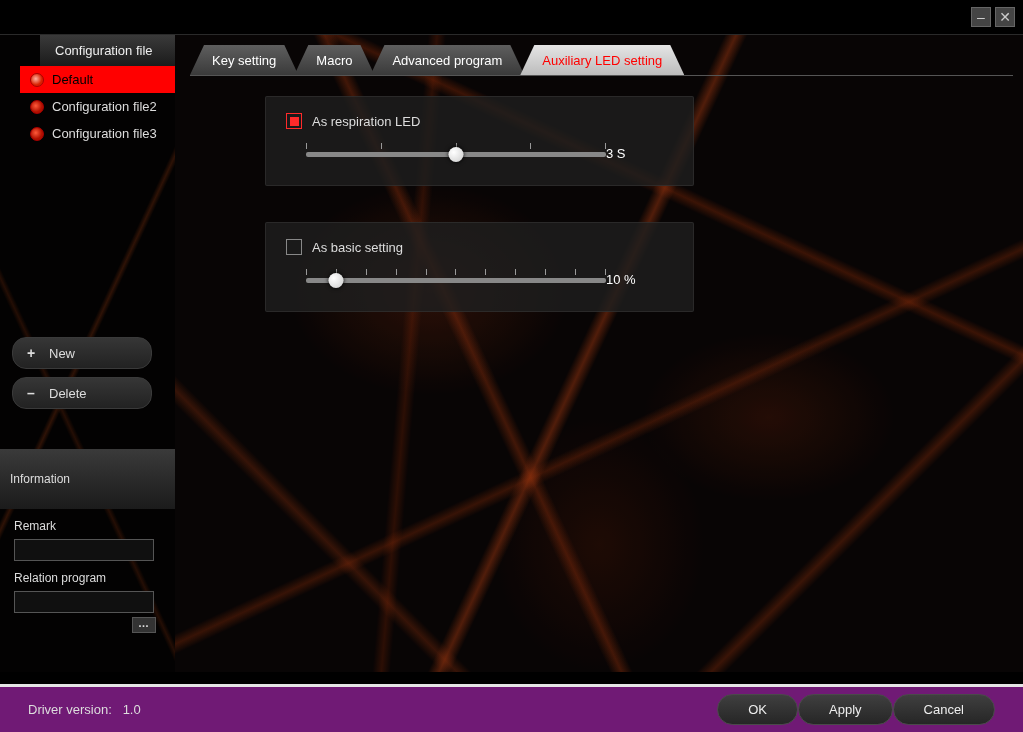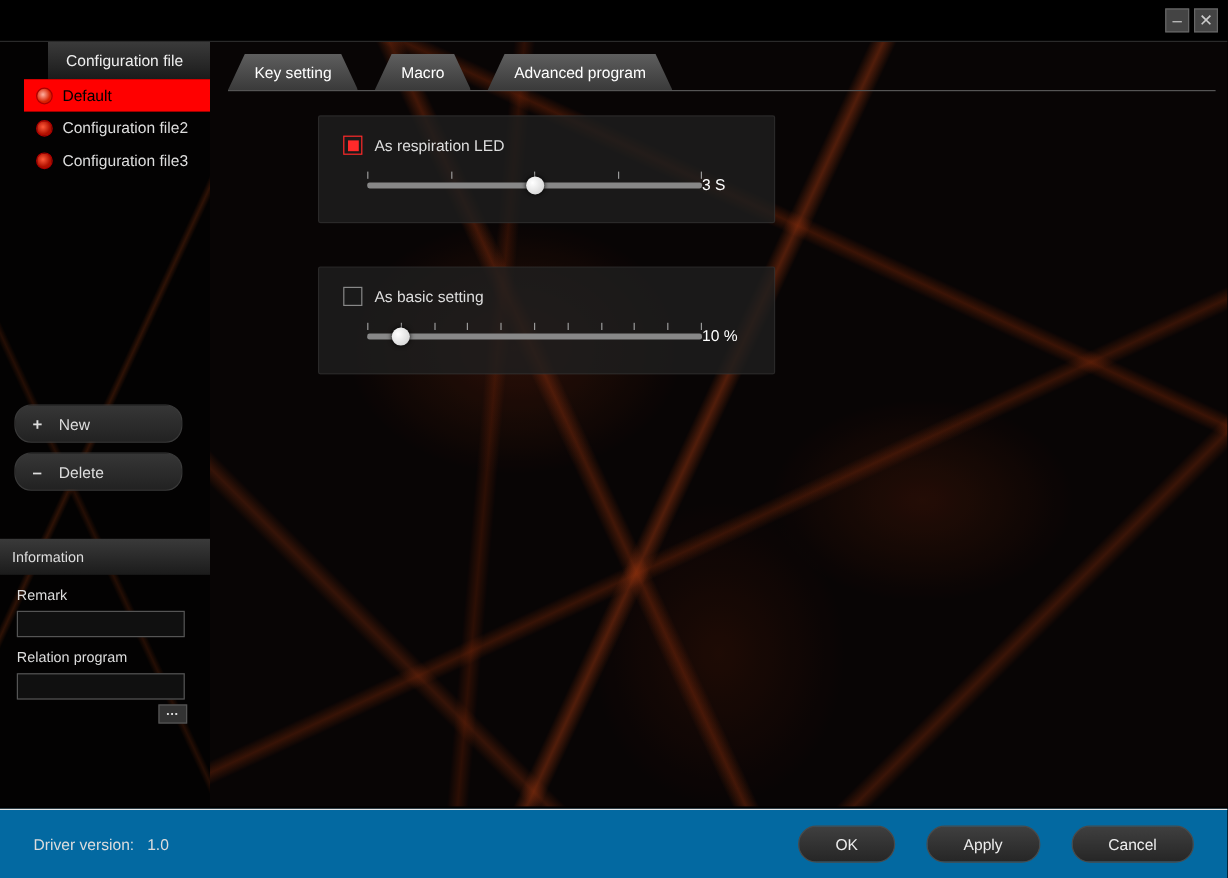--- a/index.html
+++ b/index.html
@@ -75,61 +75,61 @@
 }
 .side-actions { margin-top: 190px; display: flex; flex-direction: column; gap: 8px; padding: 0 12px; }
 .pillbtn {
   background: linear-gradient(to bottom, #363636, #222);
   border-radius: 14px; padding: 7px 14px; display: flex; align-items: center;
   gap: 10px; cursor: pointer; border: 1px solid #3a3a3a; width: 140px;
 }
 .pillbtn .glyph { font-size: 14px; font-weight: bold; width: 12px; }
 .info-header {
   margin-top: 40px; background: linear-gradient(to bottom, #3a3a3a, #1b1b1b);
-  padding: 8px 10px; font-size: 12px;
+  padding: 23px 10px; font-size: 12px;
 }
 .form-group { padding: 10px 14px 0 14px; }
 .form-label { font-size: 12px; margin-bottom: 6px; color: #ddd; }
 .form-input {
   width: 140px; height: 22px; background: #101010;
   border: 1px solid #555; color: #ddd; padding: 0 4px; font-size: 12px;
 }
 .more-btn {
   margin-top: 4px; margin-left: 118px; width: 24px; height: 16px;
   background: #333; border: 1px solid #555; text-align: center;
   font-weight: bold; cursor: pointer; line-height: 10px; font-size: 11px;
   letter-spacing: 1px;
 }
 
 .main {
   position: absolute; top: 42px; left: 190px; right: 10px; bottom: 60px;
   z-index: 2;
 }
 .tabs {
-  display: flex; gap: 20px; align-items: flex-end;
+  display: flex; gap: 2px; align-items: flex-end;
   border-bottom: 1px solid #555; height: 34px;
 }
 .tab {
   position: relative; height: 30px;
   padding: 0 22px; display: flex; align-items: center;
   background: linear-gradient(to bottom, #5e5e5e, #3a3a3a);
   color: #fff; font-size: 13px; cursor: pointer;
   clip-path: polygon(14px 0, calc(100% - 14px) 0, 100% 100%, 0 100%);
   margin-right: -6px;
 }
 .tab.active {
   background: linear-gradient(to bottom, #e5e5e5, #bcbcbc);
   color: #ff0000;
 }
 .panel {
   margin-top: 20px; margin-left: 75px;
 }
 .setting-card {
   background: rgba(30,30,30,0.82);
-  width: 381px; padding: 16px 20px 22px 20px;
+  width: 429px; padding: 16px 20px 22px 20px;
   border-radius: 2px; margin-bottom: 36px;
   border: 1px solid rgba(80,80,80,0.3);
 }
 .card-row1 { display: flex; align-items: center; gap: 10px; margin-bottom: 14px; }
 .chk {
   width: 16px; height: 16px; border: 1px solid #888; background: #1a1a1a;
   display: flex; align-items: center; justify-content: center; cursor: pointer;
 }
 .chk.checked { border-color: #ff2a2a; }
 .chk.checked::after {
@@ -149,27 +149,27 @@
 }
 .slider-ticks span { width: 1px; height: 6px; background: #999; }
 .slider-thumb {
   position: absolute; top: 4px; width: 15px; height: 15px; border-radius: 50%;
   background: radial-gradient(circle at 35% 35%, #fff, #ccc);
   box-shadow: 0 0 4px #000; transform: translateX(-50%); cursor: pointer;
 }
 .slider-value { font-size: 13px; color: #fff; min-width: 40px; }
 
 .footer {
-  position: absolute; bottom: 0; left: 0; right: 0; height: 58px;
+  position: absolute; bottom: 0; left: 0; right: 0; height: 48px;
   display: flex; align-items: center; justify-content: space-between;
-  padding: 0 28px; z-index: 3; background: #0369a1;
-  border-top: 1px solid #e5e5e5;
+  padding: 0 28px; z-index: 3; background: #701a75;
+  border-top: 3px solid #e5e5e5;
 }
 .driver-ver { font-size: 13px; color: #ddd; }
-.footer-buttons { display: flex; gap: 26px; justify-content: space-between; }
+.footer-buttons { display: flex; gap: 0; justify-content: space-between; }
 .ftbtn {
   background: linear-gradient(to bottom, #3f3f3f, #262626);
   border-radius: 16px; padding: 7px 30px; cursor: pointer;
   border: 1px solid #4a4a4a; color: #eee; font-size: 13px;
 }
 </style>
 </head>
 <body>
 
 <div class="bg"></div>
@@ -219,20 +219,21 @@
     <input class="form-input" value="" style="">
     <div class="more-btn">…</div>
   </div>
 </div>
 
 <div class="main">
   <div class="tabs">
     <div class="tab">Key setting</div>
     <div class="tab">Macro</div>
     <div class="tab">Advanced program</div>
+    <div class="tab active">Auxiliary LED setting</div>
   </div>
 
   <div class="panel">
     <div class="setting-card">
       <div class="card-row1">
         <div class="chk checked"></div>
         <span>As respiration LED</span>
       </div>
       <div class="slider-row">
         <div class="slider">

